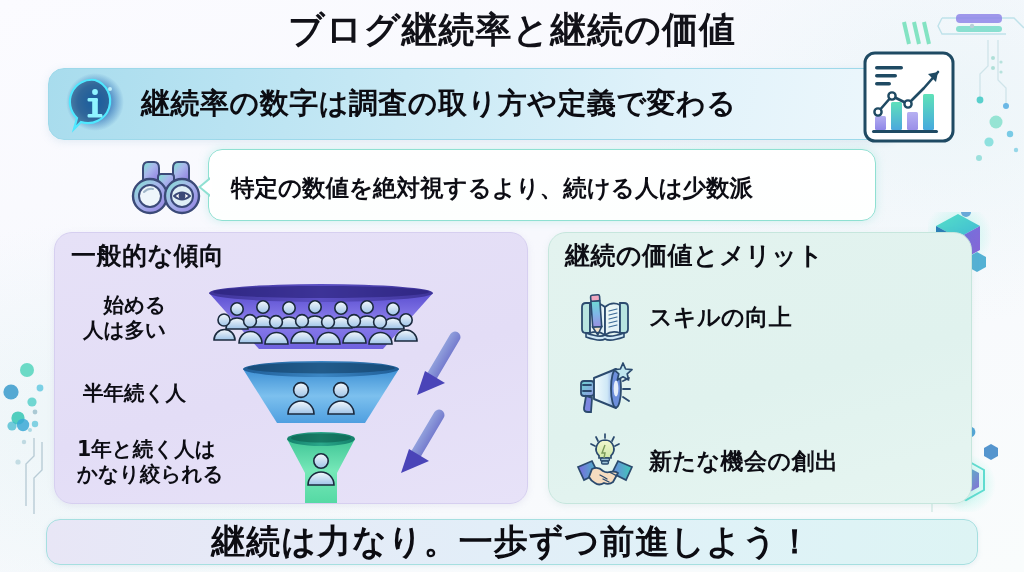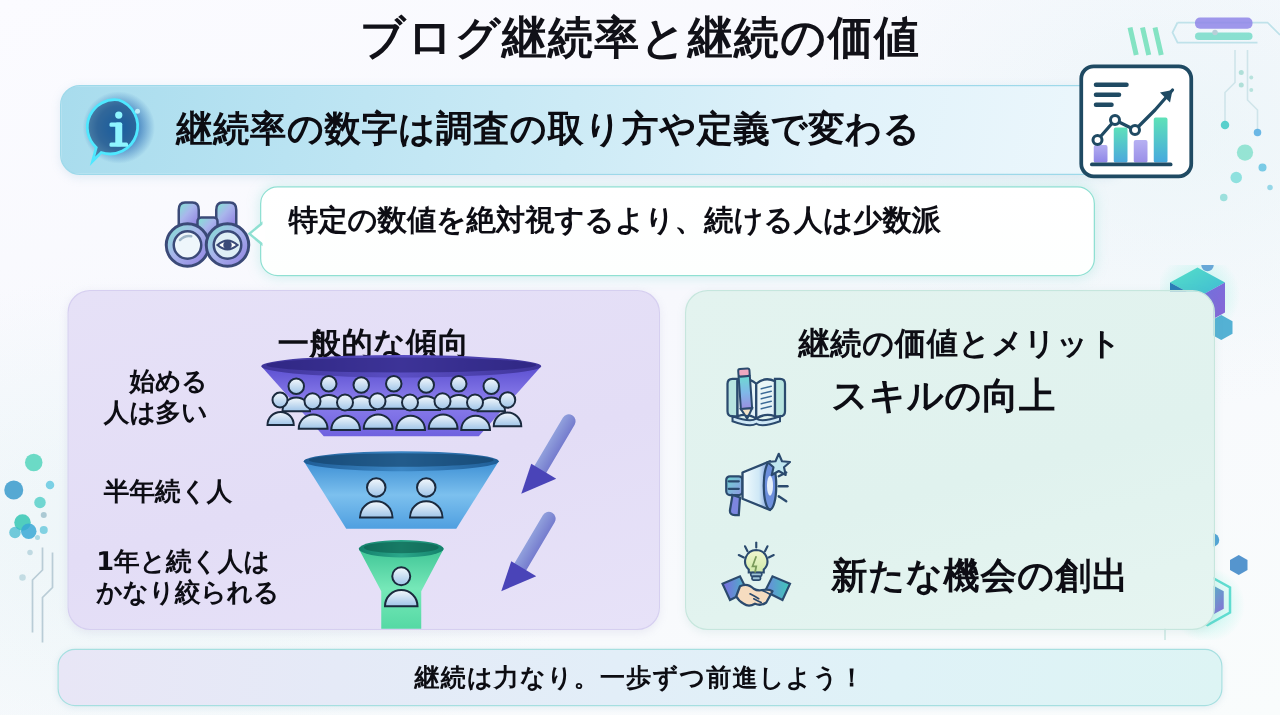--- a/index.html
+++ b/index.html
@@ -99,21 +99,21 @@
   }
 
   .sub-bubble {
     position: relative;
     width: 668px;
     min-height: 72px;
     border-radius: 14px;
     border: 1.6px solid #8fe0d2;
     background: linear-gradient(180deg, #ffffff 0%, #fdfffe 100%);
     box-shadow: 0 0 10px rgba(130,220,205,0.35);
-    padding: 11px 16px 7px 22px;
+    padding: 23px 16px 7px 22px;
     display: flex;
     flex-direction: row;
     justify-content: space-between;
   }
 
   .sub-bubble::before {
     content: "";
     position: absolute;
     left: -11px;
     top: 27px;
@@ -163,24 +163,23 @@
     top: 232px;
     width: 424px;
     height: 272px;
     background: linear-gradient(165deg, #e3f3ef 0%, #e0f2ee 55%, #e6f5f1 100%);
     border: 1px solid #c6e6dd;
     box-shadow: 0 2px 7px rgba(130,180,170,0.14);
   }
 
   .panel-title {
     position: absolute;
-    top: 25px;
+    top: 6px;
     left: 0;
     width: 100%;
-    text-align: center;
     font-size: 25px;
     font-weight: 700;
     color: #0d0d14;
     letter-spacing: 0.5px;
     padding-left: 16px;
   }
 
   
   .funnel-area {
     position: absolute;
@@ -217,25 +216,25 @@
   .benefit-icon {
     width: 68px;
     height: 62px;
     flex: 0 0 auto;
     display: flex;
     align-items: center;
     justify-content: center;
   }
 
   .benefit-label {
-    font-size: 29px;
+    font-size: 23px;
     font-weight: 700;
     color: #0d0d14;
     letter-spacing: 0.5px;
-    margin-left: 26px;
+    margin-left: 10px;
     white-space: nowrap;
   }
 
   
   .footer-banner {
     position: absolute;
     left: 46px;
     top: 519px;
     width: 932px;
     height: 46px;
@@ -243,21 +242,21 @@
     border: 1.4px solid #a6dfe0;
     background: linear-gradient(95deg, #e8e6f6 0%, #e5eaf7 24%, #e2eef8 48%, #dff2f7 72%, #ddf4f4 100%);
     box-shadow: 0 1px 5px rgba(140,180,200,0.18);
     display: flex;
     align-items: center;
     justify-content: center;
     z-index: 5;
   }
 
   .footer-text {
-    font-size: 20px;
+    font-size: 34px;
     font-weight: 700;
     color: #0c0c12;
     letter-spacing: 1px;
     white-space: nowrap;
   }
 
   
   .chart-card {
     position: absolute;
     left: 862px;

